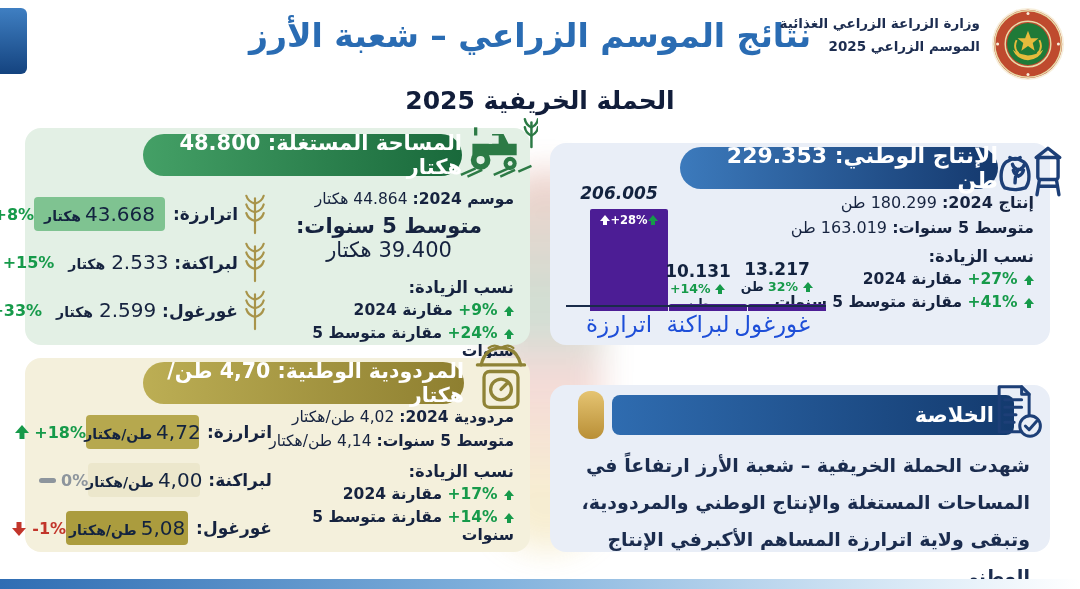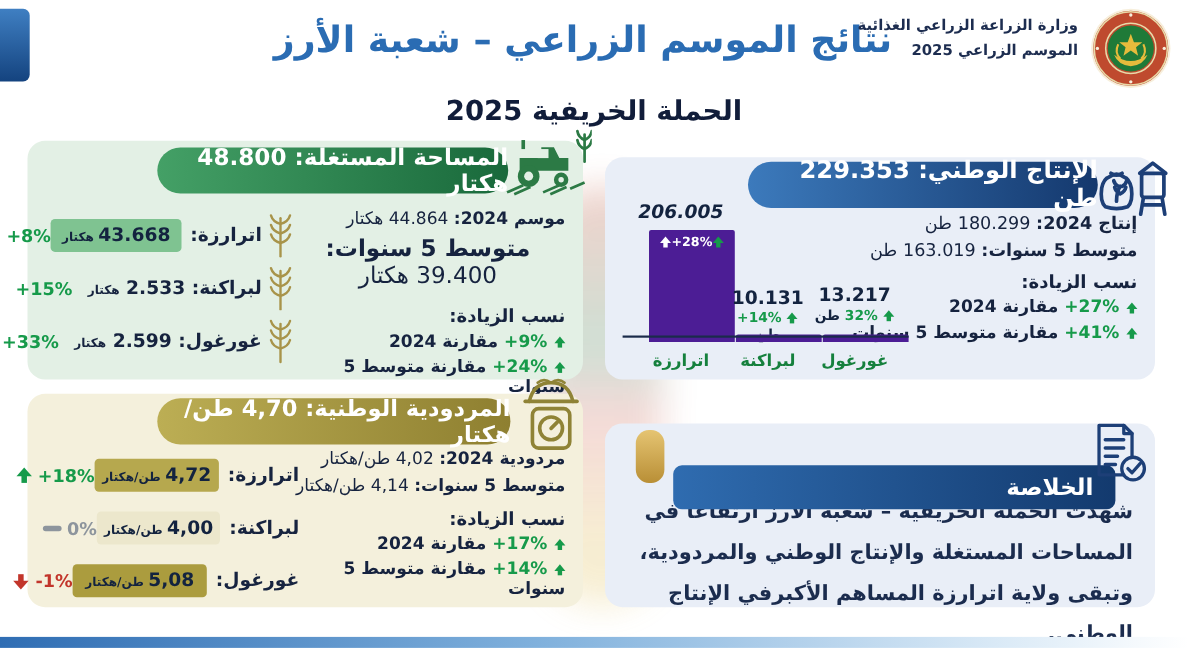--- a/index.html
+++ b/index.html
@@ -63,41 +63,41 @@
   .green { color:#169a4a; } .red { color:#c2352b; } .white { color:#ffffff; }
   .dash { display:inline-block; width:17px; height:5px; border-radius:3px; background:#8d959d; vertical-align:3px; }
 
   
   .chart { position:absolute; left:14px; top:34px; width:268px; height:162px; direction:ltr; z-index:2; }
   .bar-val { position:absolute; width:78px; text-align:center; font-size:17px; font-weight:bold; color:#13233f; }
   .bar-sub { position:absolute; width:78px; text-align:center; font-size:12.5px; font-weight:bold; color:#13233f; direction:rtl; }
   .bar { position:absolute; bottom:28px; width:78px; background:#4c1d95; border-radius:2px 2px 0 0; }
   .bar-inner { position:absolute; top:4px; width:100%; text-align:center; font-size:11.5px; font-weight:bold; color:#fff; direction:rtl; white-space:nowrap; }
   .baseline { position:absolute; left:2px; right:6px; bottom:32px; height:2px; background:#1a2b4a; }
-  .bar-cat { position:absolute; bottom:2px; text-align:center; font-size:15px; font-weight:bold; color:#15803d; direction:rtl; }
+  .bar-cat { position:absolute; bottom:2px; text-align:center; font-size:23px; font-weight:normal; color:#1d4ed8; direction:rtl; }
 
   
   .rows { position:absolute; z-index:2; }
   .region-row { display:flex; align-items:center; direction:rtl; height:40px; margin-bottom:8px; }
   .row-label { font-size:17px; font-weight:bold; color:#16233f; margin-left:8px; white-space:nowrap; }
   .row-label.plain { font-weight:bold; }
   .val-box { display:inline-flex; align-items:baseline; justify-content:center; gap:4px; padding:5px 10px; border-radius:4px;
     font-weight:bold; color:#13233f; white-space:nowrap; }
-  .val-num { font-size:17px; font-weight:bold; }
-  .val-unit { font-size:11px; font-weight:bold; }
+  .val-num { font-size:20px; font-weight:normal; }
+  .val-unit { font-size:14px; font-weight:bold; }
   .minibar { display:inline-block; width:7px; height:30px; background:#49a562; border-radius:2px; margin-right:6px; }
   .row-pct { margin-right:auto; font-size:16px; font-weight:bold; white-space:nowrap; display:flex; align-items:center; gap:5px; }
   .wheat { flex:0 0 auto; margin-left:4px; }
 
   
   .gold-accent { position:absolute; right:446px; top:6px; width:26px; height:48px; border-radius:12px;
     background:linear-gradient(180deg,#e5c472,#b98f36); z-index:2; }
   .summary-banner { position:absolute; right:36px; left:62px; top:10px; height:40px; border-radius:8px;
     background:linear-gradient(270deg,#133a6e,#2f6cb0); display:flex; align-items:center; z-index:3;
-    color:#fff; font-size:21px; font-weight:bold; padding-right:20px;margin-top:28px; }
+    color:#fff; font-size:21px; font-weight:bold; padding-right:20px; }
   .summary-body { position:absolute; top:62px; right:20px; left:18px; text-align:right;
     font-size:19px; font-weight:bold; color:#1b2c4e; line-height:1.95; z-index:2; }
 
   .bottom-strip { position:absolute; left:0; right:0; bottom:0; height:10px;
     background:linear-gradient(90deg,#2f6db3 0%,#7fb0dc 45%,#dcebf7 85%,#ffffff 100%); z-index:2; }
 </style>
 </head>
 <body>
 
 <div class="canvas">

